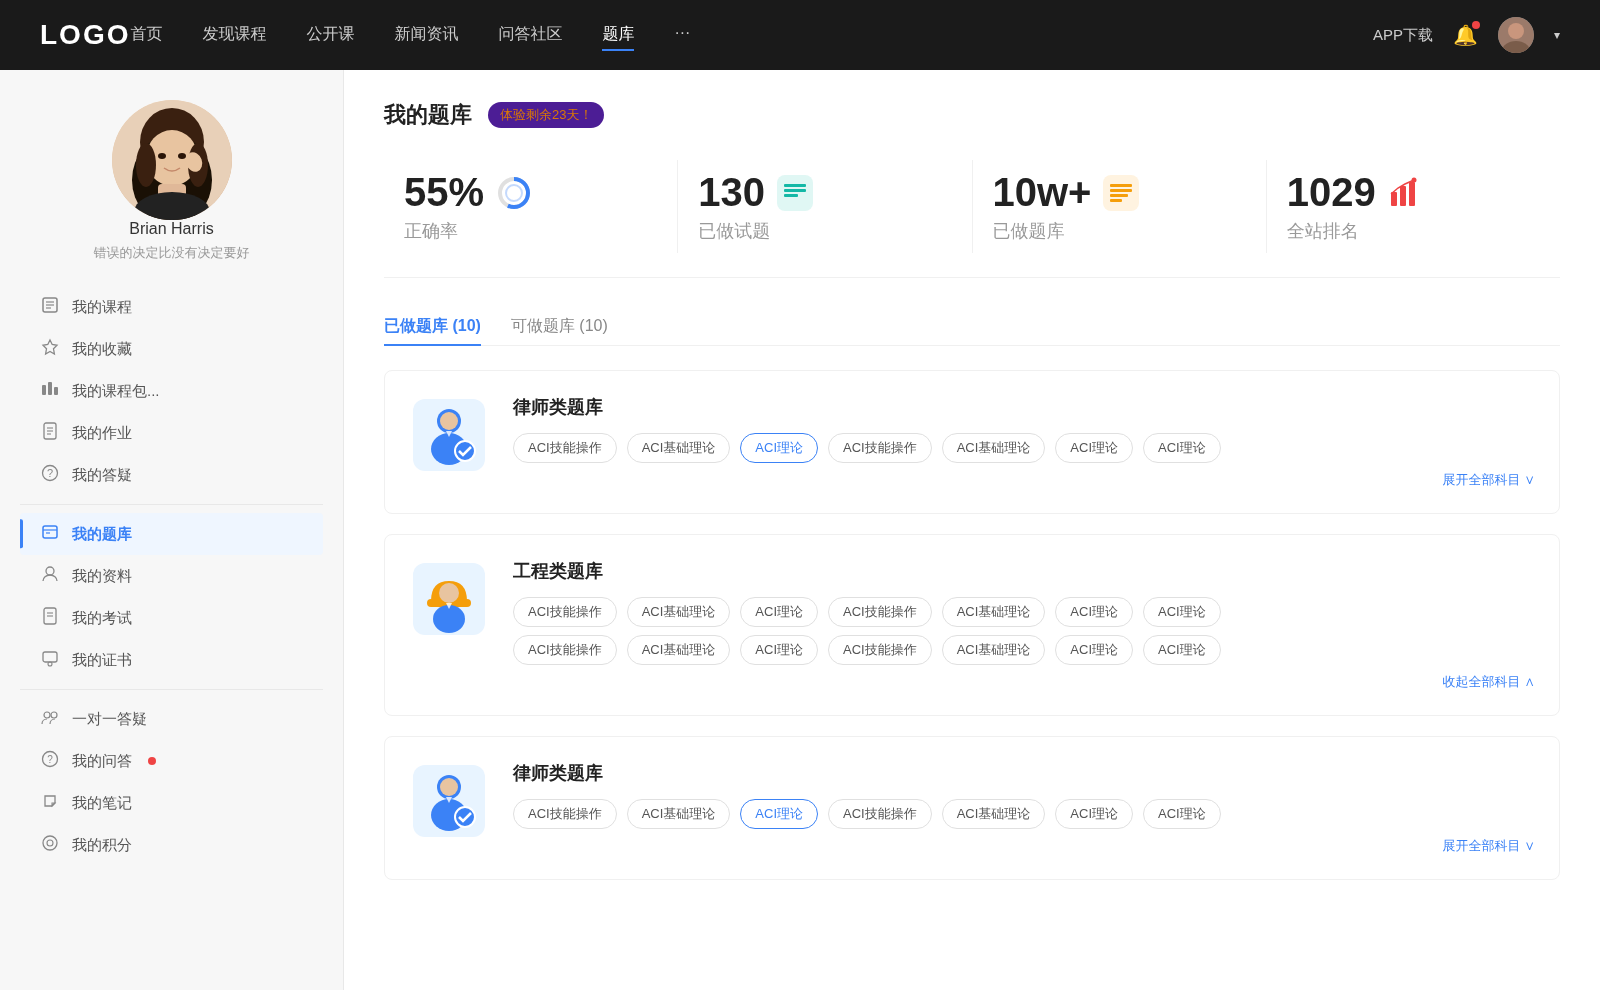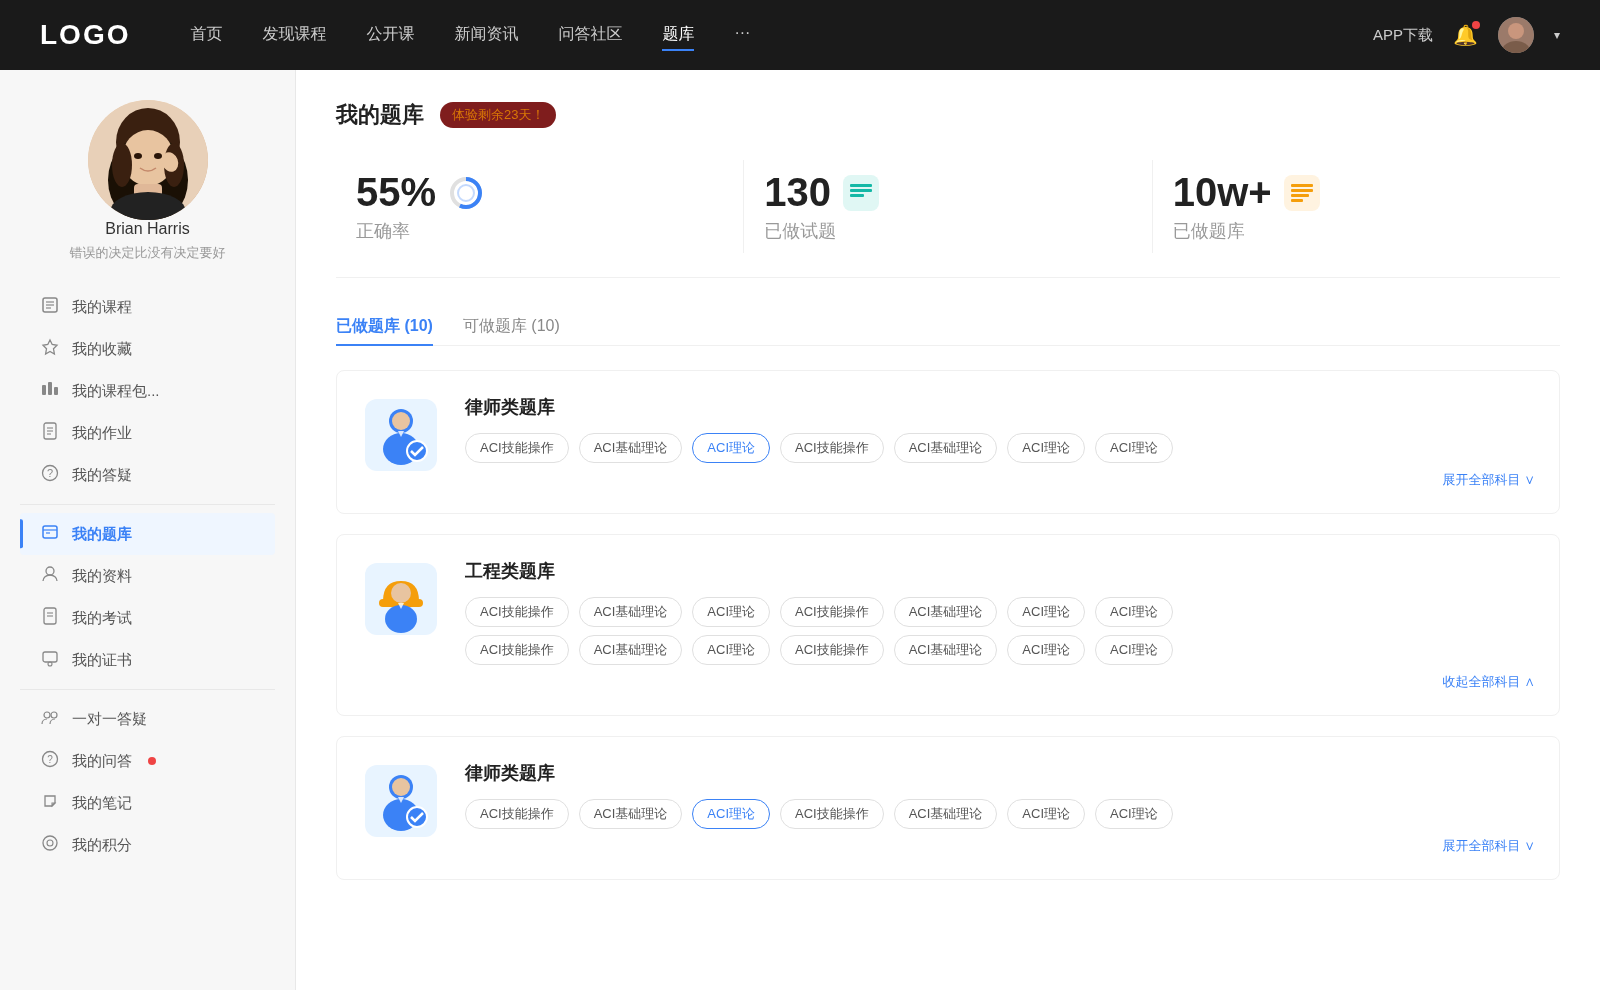--- a/index.html
+++ b/index.html
@@ -1,50 +1,50 @@
 <!DOCTYPE html>
 <html><head>
   <meta charset="utf-8">
   <style>
     * { margin: 0; padding: 0; box-sizing: border-box; }
     body { font-family: -apple-system, BlinkMacSystemFont, 'PingFang SC', 'Microsoft YaHei', sans-serif; background: #f5f5f5; width: 1600px; min-height: 990px; overflow-x: hidden; }
 
     
     .navbar { background: #1a1a1a; height: 70px; display: flex; align-items: center; padding: 0 40px; position: sticky; top: 0; z-index: 100; }
-    .navbar-logo { color: white; font-size: 28px; font-weight: bold; margin-right: 60px; letter-spacing: 2px; }
+    .navbar-logo { color: white; font-size: 28px; font-weight: bold; letter-spacing: 2px; }
     .navbar-menu { display: flex; gap: 40px; flex: 1; }
     .navbar-menu-item { color: #ccc; font-size: 16px; cursor: pointer; padding: 4px 0; }
     .navbar-menu-item.active { color: white; border-bottom: 2px solid #3b82f6; }
     .navbar-right { display: flex; align-items: center; gap: 20px; }
     .navbar-app-download { color: #ccc; font-size: 15px; cursor: pointer; }
     .navbar-bell { color: #ccc; font-size: 20px; cursor: pointer; position: relative; }
     .navbar-bell-dot { position: absolute; top: -2px; right: -2px; width: 8px; height: 8px; background: #ef4444; border-radius: 50%; }
     .navbar-avatar { width: 36px; height: 36px; border-radius: 50%; background: #888; overflow: hidden; cursor: pointer; }
     .navbar-chevron { color: #ccc; font-size: 12px; cursor: pointer; }
 
     
     .main-layout { display: flex; min-height: 920px; background: #f0f0f0; }
 
     
-    .sidebar { width: 296px; background: #f7f7f7; padding: 30px 0 20px 0; display: flex; flex-direction: column; align-items: center; border-right: 1px solid #e8e8e8; flex-shrink: 0; }
+    .sidebar { width: 344px; background: #f7f7f7; padding: 30px 0 20px 0; display: flex; flex-direction: column; align-items: center; border-right: 1px solid #e8e8e8; flex-shrink: 0; }
     .sidebar-name { font-size: 16px; font-weight: 500; color: #333; margin-bottom: 6px; }
     .sidebar-motto { font-size: 13px; color: #999; margin-bottom: 24px; }
     .sidebar-divider { width: 100%; height: 1px; background: #e8e8e8; margin: 8px 0; }
     .sidebar-menu { width: 100%; padding: 0 20px; }
     .sidebar-item { display: flex; align-items: center; gap: 12px; padding: 10px 20px; cursor: pointer; border-radius: 4px; color: #555; font-size: 15px; position: relative; }
     .sidebar-item.active { color: #3b82f6; background: #eff6ff; }
     .sidebar-item.active::before { content: ''; position: absolute; left: 0; top: 50%; transform: translateY(-50%); width: 3px; height: 70%; background: #3b82f6; border-radius: 0 2px 2px 0; }
     .sidebar-item-icon { width: 20px; text-align: center; font-size: 16px; }
     .sidebar-item-dot { width: 8px; height: 8px; background: #ef4444; border-radius: 50%; margin-left: 4px; }
 
     
     .content { flex: 1; padding: 30px 40px; background: white; }
     .content-header { display: flex; align-items: center; gap: 16px; margin-bottom: 30px; }
     .content-title { font-size: 22px; font-weight: 600; color: #222; }
-    .trial-badge { background: #7f1d1d; color: #d97706; font-size: 13px; padding: 4px 12px; border-radius: 20px; }
+    .trial-badge { background: #4c1d95; color: #d97706; font-size: 13px; padding: 4px 12px; border-radius: 20px; }
 
     
     .stats-row { display: flex; gap: 0; margin-bottom: 30px; border-bottom: 1px solid #f0f0f0; padding-bottom: 24px; }
     .stat-item { flex: 1; text-align: left; padding: 10px 20px; border-right: 1px solid #f0f0f0; }
     .stat-item:last-child { border-right: none; }
     .stat-number { font-size: 40px; font-weight: 700; color: #222; display: flex; align-items: center; gap: 12px; }
     .stat-label { font-size: 18px; color: #999; margin-top: 4px; }
     .stat-icon { width: 36px; height: 36px; display: flex; align-items: center; justify-content: center; border-radius: 8px; font-size: 18px; }
     .stat-icon.blue { background: transparent; }
     .stat-icon.teal { background: #e0f7f4; }
@@ -314,20 +314,35 @@
               <rect x="6" y="8" width="22" height="3" rx="1" fill="#f59e0b"></rect>
               <rect x="6" y="13" width="22" height="3" rx="1" fill="#f59e0b"></rect>
               <rect x="6" y="18" width="18" height="3" rx="1" fill="#f59e0b"></rect>
               <rect x="6" y="23" width="12" height="3" rx="1" fill="#f59e0b"></rect>
             </svg>
           </span>
         </div>
         <div class="stat-label">已做题库</div>
       </div>
 
+      <div class="stat-item">
+        <div class="stat-number">
+          <span>1029</span>
+          <span class="stat-icon red">
+            <svg width="34" height="34" viewBox="0 0 34 34">
+              <rect x="2" y="16" width="6" height="14" rx="1" fill="#ef4444"></rect>
+              <rect x="11" y="10" width="6" height="20" rx="1" fill="#ef4444"></rect>
+              <rect x="20" y="6" width="6" height="24" rx="1" fill="#ef4444"></rect>
+              <polyline points="2,18 9,12 16,8 25,4" fill="none" stroke="#ef4444" stroke-width="1.5"></polyline>
+              <circle cx="25" cy="4" r="2.5" fill="#ef4444"></circle>
+            </svg>
+          </span>
+        </div>
+        <div class="stat-label">全站排名</div>
+      </div>
     </div>
 
     <div class="tabs">
       <span class="tab active">已做题库 (10)</span>
       <span class="tab">可做题库 (10)</span>
     </div>
 
     <div class="bank-section">
       <div class="bank-icon-area">
         <svg width="72" height="72" viewBox="0 0 72 72">

